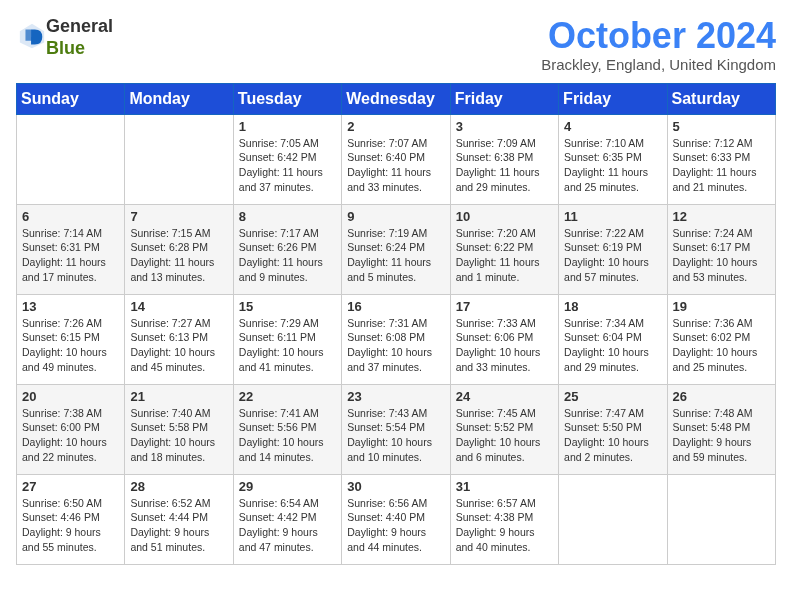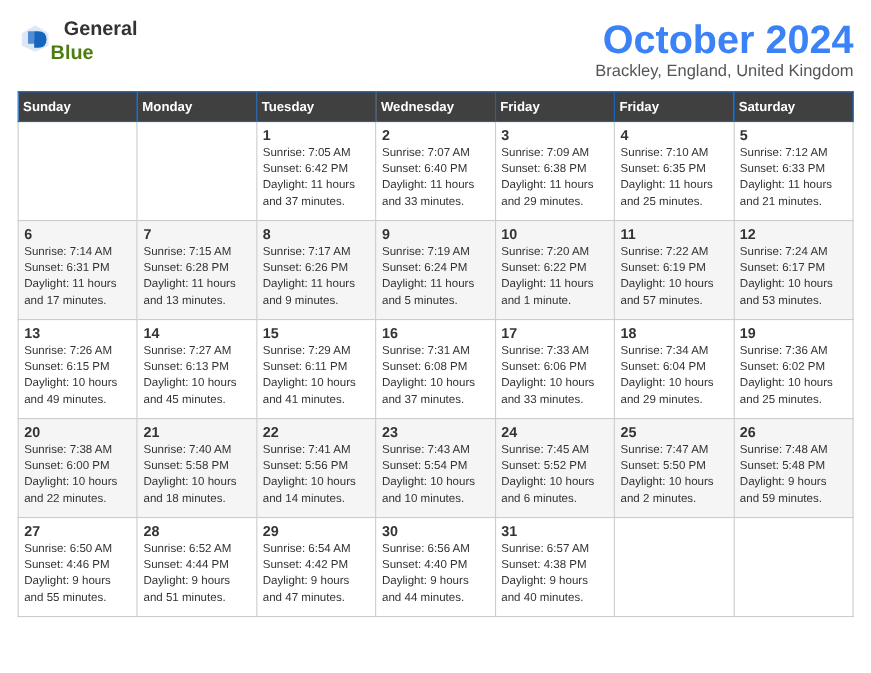--- a/index.html
+++ b/index.html
@@ -19,21 +19,21 @@
     .logo {
       display: flex;
       align-items: center;
       gap: 0;
     }
     .logo-text {
       font-size: 18px;
       font-weight: bold;
       line-height: 1.2;
     }
-    .logo-general { color: #333; margin-left: 12px; }
+    .logo-general { color: #333; }
     .logo-blue { color: #4d7c0f; }
     .logo-icon {
       width: 28px;
       height: 28px;
       margin-left: 2px;
     }
     .title-area {
       text-align: right;
     }
     .month-title {
@@ -45,25 +45,25 @@
     .location {
       font-size: 15px;
       color: #555;
     }
     .calendar {
       width: 100%;
       border-collapse: collapse;
       font-size: 11px;
     }
     .calendar thead th {
-      background-color: #404040;
+      background-color: #1d4ed8;
       color: #fff;
       padding: 6px 4px;
       text-align: left;
-      font-size: 12px;
+      font-size: 16px;
       font-weight: bold;
       border: 1px solid #1565c0;
     }
     .calendar tbody td {
       border: 1px solid #ccc;
       vertical-align: top;
       padding: 4px 5px;
       width: 108px;
       min-height: 80px;
       height: 90px;

